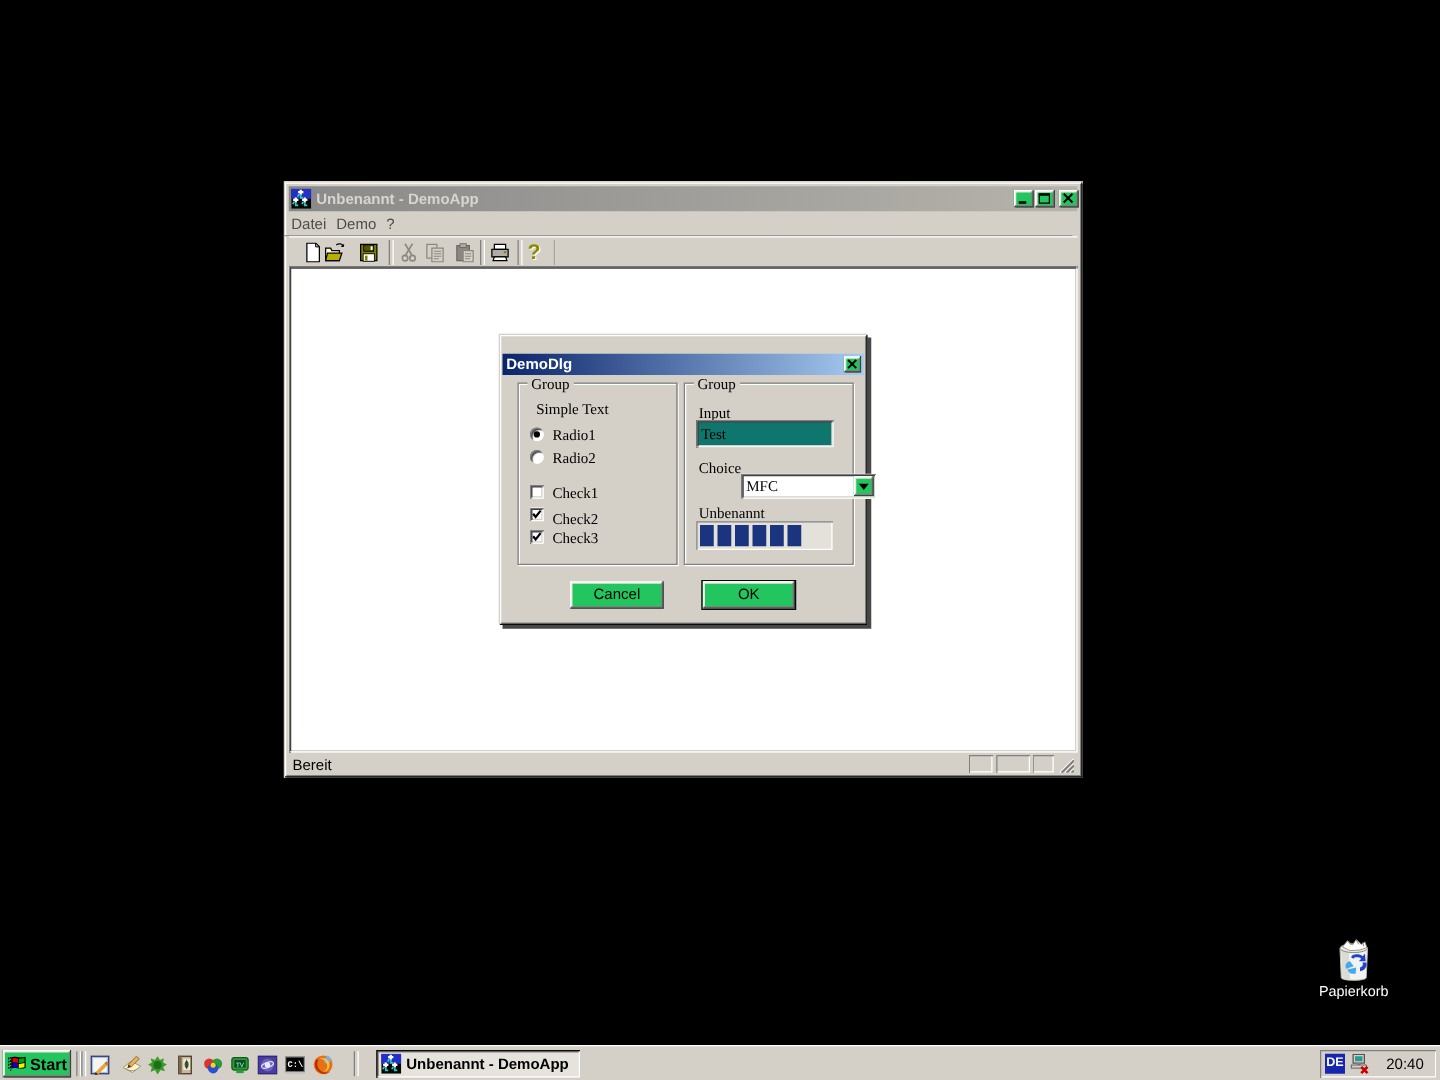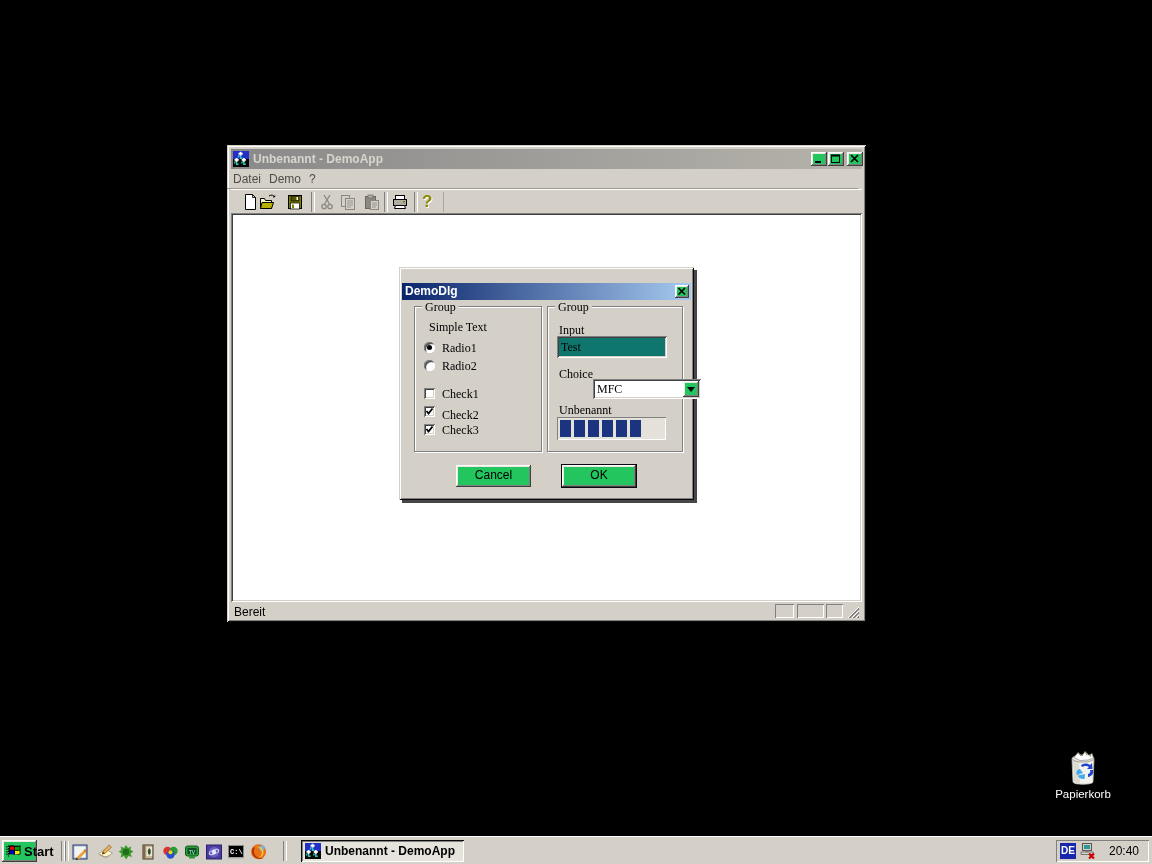--- a/index.html
+++ b/index.html
@@ -228,21 +228,21 @@
     <path d="M13 17 C13 14 20 13.5 22 16 L24 14 L24.5 20 L19 20 L21 18 C19.5 16.5 15 16.5 15 18 Z" fill="#2244cc"></path>
     <path d="M22 21 L25 21 C26 24 24 27.5 20 28 L20 25 C22 24.5 22.8 23 22 21 Z" fill="#2244cc"></path>
     <path d="M12 20 L15 24 L9 26 C7.5 23 9 20.5 12 20 Z" fill="#44aaee"></path>
     <path d="M10 26.5 L17 25 L16.5 30 C13 30.5 10.5 29 10 26.5 Z" fill="#44aaee"></path>
   </svg>
 </div>
 <div class="abs" style="left:1033px;top:788px;width:100px;text-align:center;font-size:11.5px;color:#fff;line-height:13px;">Papierkorb</div>
 
 <div class="abs chrome" style="left:0;top:836px;width:1152px;height:28px;border-top:1px solid #fff;">
 
-  <div class="abs btn" style="left:2px;top:3px;width:35px;height:22px;">
+  <div class="abs btn" style="left:2px;top:3px;width:55px;height:22px;">
     <div class="abs" style="left:4px;top:4px;width:16px;height:14px;">
       <svg width="16" height="14" viewBox="0 0 16 14">
           <path d="M1 2 L1 12 M2.5 1.5 L2.5 12.5" stroke="#000" stroke-width="1" stroke-dasharray="1.5 1"></path>
           <path d="M3 1.8 C6 0.3 9 2.8 14.5 1.3 L14.5 10.3 C9 11.8 6 9.3 3 10.8 Z" fill="#000"></path>
           <path d="M4 2.8 C6 2 7 2.8 8.4 3 L8.4 6.3 C7 6.1 6 5.3 4 6.1 Z" fill="#e00000"></path>
           <path d="M9 3.1 C10.7 3.2 12 2.8 13.6 2.4 L13.6 5.7 C12 6.1 10.7 6.5 9 6.4 Z" fill="#00a000"></path>
           <path d="M4 6.8 C6 6 7 6.8 8.4 7 L8.4 10.3 C7 10.1 6 9.3 4 10.1 Z" fill="#0000d0"></path>
           <path d="M9 7.1 C10.7 7.2 12 6.8 13.6 6.4 L13.6 9.7 C12 10.1 10.7 10.5 9 10.4 Z" fill="#f0f000"></path>
         </svg>
     </div>

